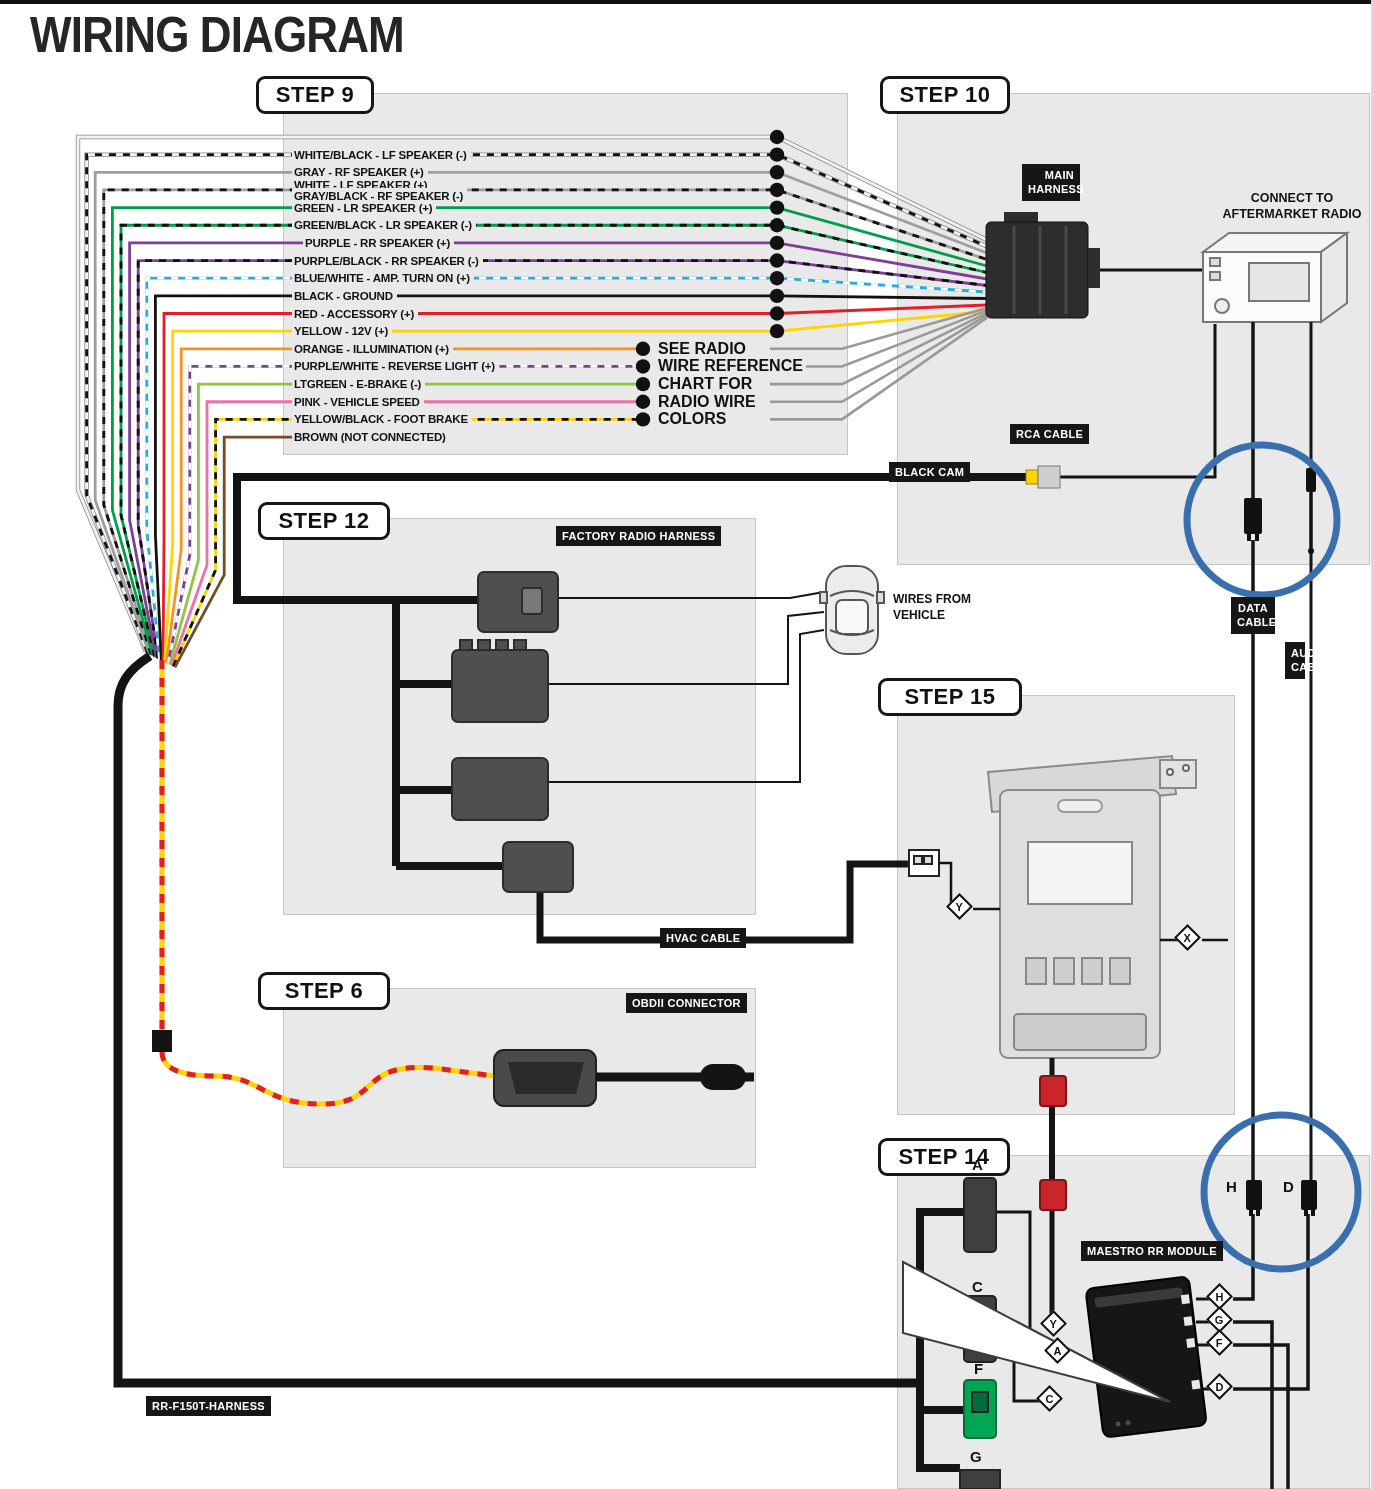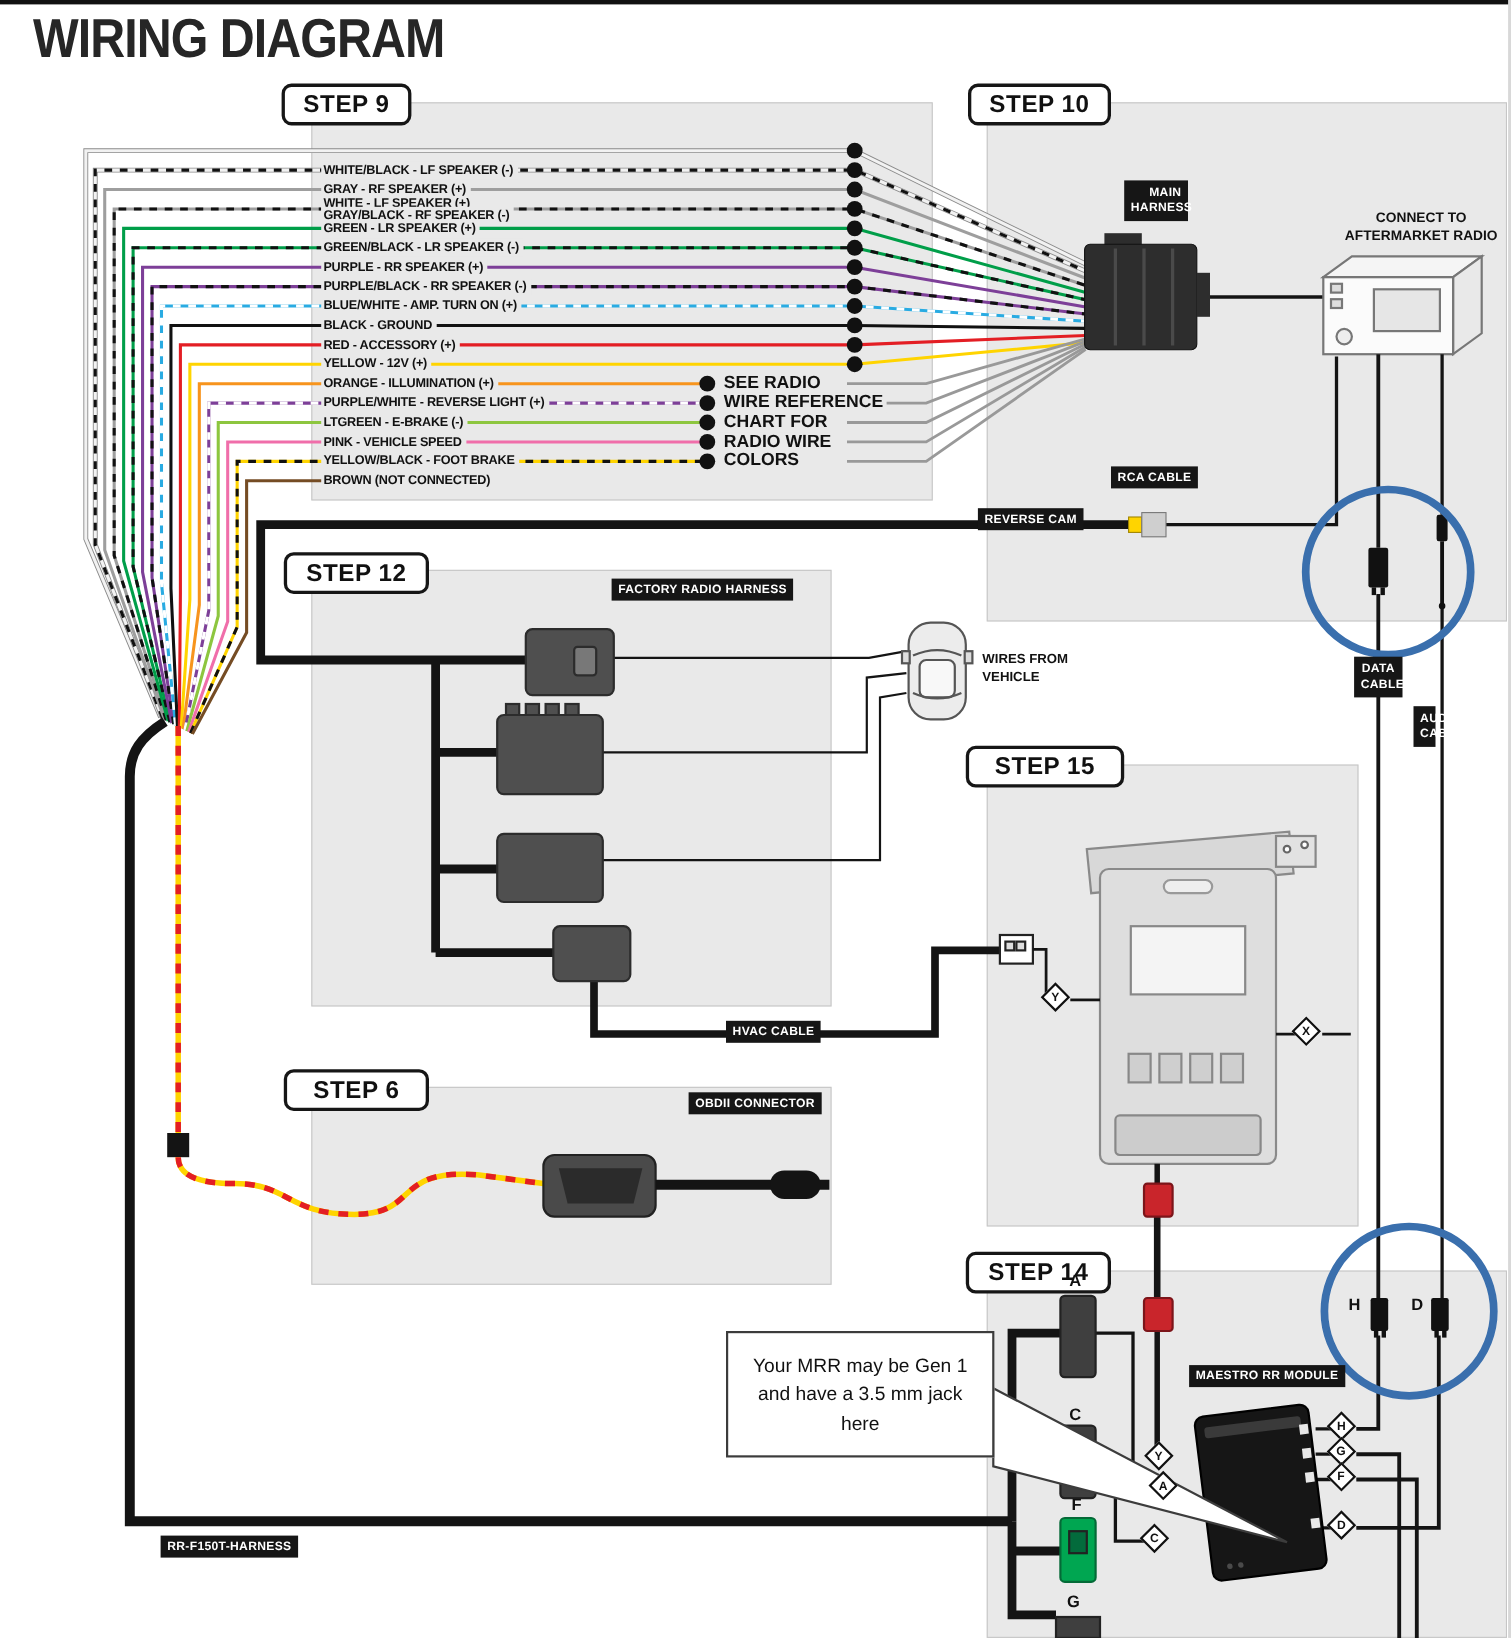--- a/index.html
+++ b/index.html
@@ -283,21 +283,21 @@
   <div class="badge" style="left:256px;top:76px;width:118px">STEP 9</div>
   <div class="badge" style="left:880px;top:76px;width:130px">STEP 10</div>
   <div class="badge" style="left:258px;top:502px;width:132px">STEP 12</div>
   <div class="badge" style="left:878px;top:678px;width:144px">STEP 15</div>
   <div class="badge" style="left:258px;top:972px;width:132px">STEP 6</div>
   <div class="badge" style="left:878px;top:1138px;width:132px">STEP 14</div>
 
   <div class="blabel wrap" style="left:1022px;top:164px;width:58px;text-align:right">MAIN HARNESS</div>
   <div class="blabel" style="left:556px;top:526px">FACTORY RADIO HARNESS</div>
   <div class="blabel" style="left:1010px;top:424px">RCA CABLE</div>
-  <div class="blabel" style="left:889px;top:462px">REVERSE CAM</div>
+  <div class="blabel" style="left:889px;top:462px">BLACK CAM</div>
   <div class="blabel wrap" style="left:1231px;top:597px;width:44px">DATA CABLE</div>
   <div class="blabel wrap" style="left:1285px;top:642px;width:20px">AUDIO CABLE</div>
   <div class="blabel" style="left:660px;top:928px">HVAC CABLE</div>
   <div class="blabel" style="left:626px;top:993px">OBDII CONNECTOR</div>
   <div class="blabel" style="left:1081px;top:1241px">MAESTRO RR MODULE</div>
   <div class="blabel" style="left:146px;top:1396px">RR-F150T-HARNESS</div>
 
   <div class="plain" style="left:1210px;top:190px;width:164px;text-align:center;font-size:12.5px;line-height:1.3;white-space:normal">CONNECT TO AFTERMARKET RADIO</div>
   <div class="plain" style="left:893px;top:592px;width:84px;font-size:12px;line-height:1.3;white-space:normal">WIRES FROM VEHICLE</div>
 
@@ -330,28 +330,27 @@
     </div>
 
   <div class="plain" style="left:972px;top:1156px;font-size:15px">A</div>
   <div class="plain" style="left:972px;top:1278px;font-size:15px">C</div>
   <div class="plain" style="left:974px;top:1360px;font-size:15px">F</div>
   <div class="plain" style="left:970px;top:1448px;font-size:15px">G</div>
 
   <div class="plain" style="left:1226px;top:1178px;font-size:15px">H</div>
   <div class="plain" style="left:1283px;top:1178px;font-size:15px">D</div>
 
-  <div id="callout">Your MRR may be Gen 1 and have a 3.5 mm jack here</div>
 <div class="wire-label" style="top: 129px; margin-top: 48px;">WHITE - LF SPEAKER (+)</div>
     <div class="wire-label" style="top: 146.65px;">WHITE/BLACK - LF SPEAKER (-)</div>
     <div class="wire-label" style="top: 164.3px;">GRAY - RF SPEAKER (+)</div>
     <div class="wire-label" style="top: 188px; text-align: center;">GRAY/BLACK - RF SPEAKER (-)</div>
     <div class="wire-label" style="top: 199.6px; text-align: center;">GREEN - LR SPEAKER (+)</div>
     <div class="wire-label" style="top: 217.25px;">GREEN/BLACK - LR SPEAKER (-)</div>
-    <div class="wire-label" style="top: 234.9px;">PURPLE - RR SPEAKER (+)</div>
+    <div class="wire-label" style="top: 234.9px; margin-left: 11px;">PURPLE - RR SPEAKER (+)</div>
     <div class="wire-label" style="top: 252.55px;">PURPLE/BLACK - RR SPEAKER (-)</div>
     <div class="wire-label" style="top: 270.2px;">BLUE/WHITE - AMP. TURN ON (+)</div>
     <div class="wire-label" style="top: 287.85px;">BLACK - GROUND</div>
     <div class="wire-label" style="top: 305.5px;">RED - ACCESSORY (+)</div>
     <div class="wire-label" style="top: 323.15px;">YELLOW - 12V (+)</div>
     <div class="wire-label" style="top: 340.8px;">ORANGE - ILLUMINATION (+)</div>
     <div class="wire-label" style="top: 358.45px;">PURPLE/WHITE - REVERSE LIGHT (+)</div>
     <div class="wire-label" style="top: 376.1px;">LTGREEN - E-BRAKE (-)</div>
     <div class="wire-label" style="top: 393.75px;">PINK - VEHICLE SPEED</div>
     <div class="wire-label" style="top: 411.4px;">YELLOW/BLACK - FOOT BRAKE</div>

